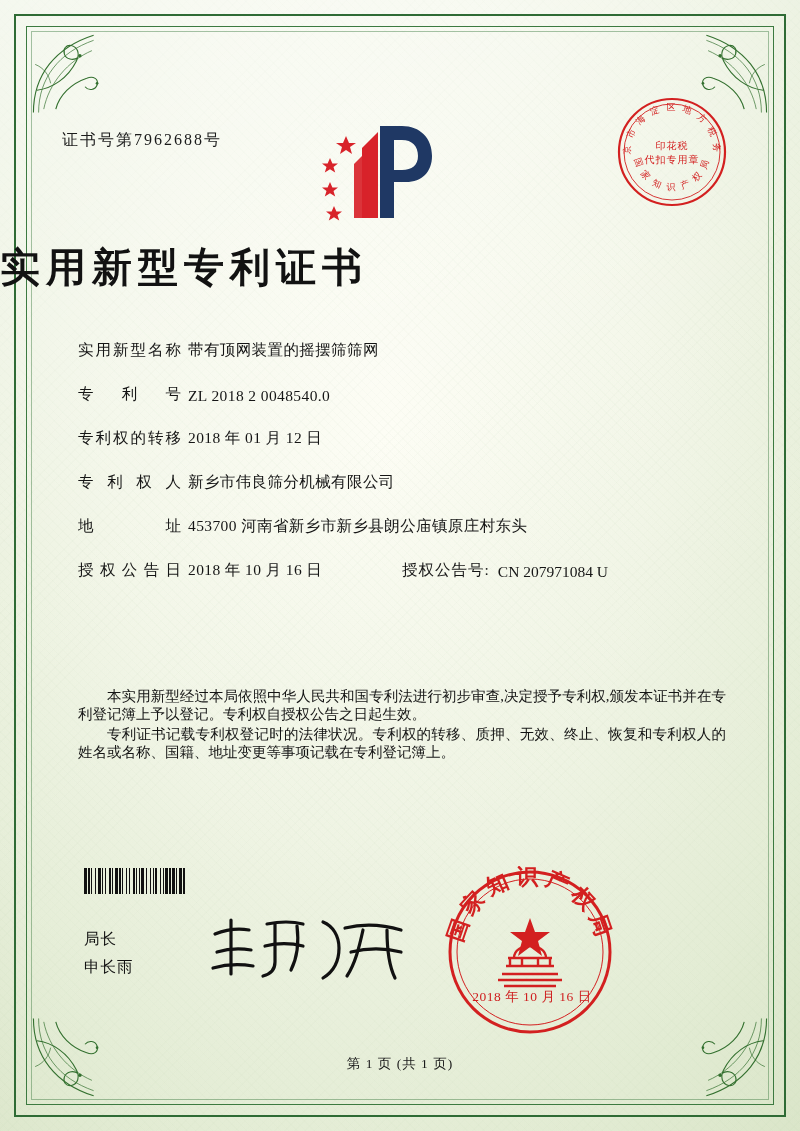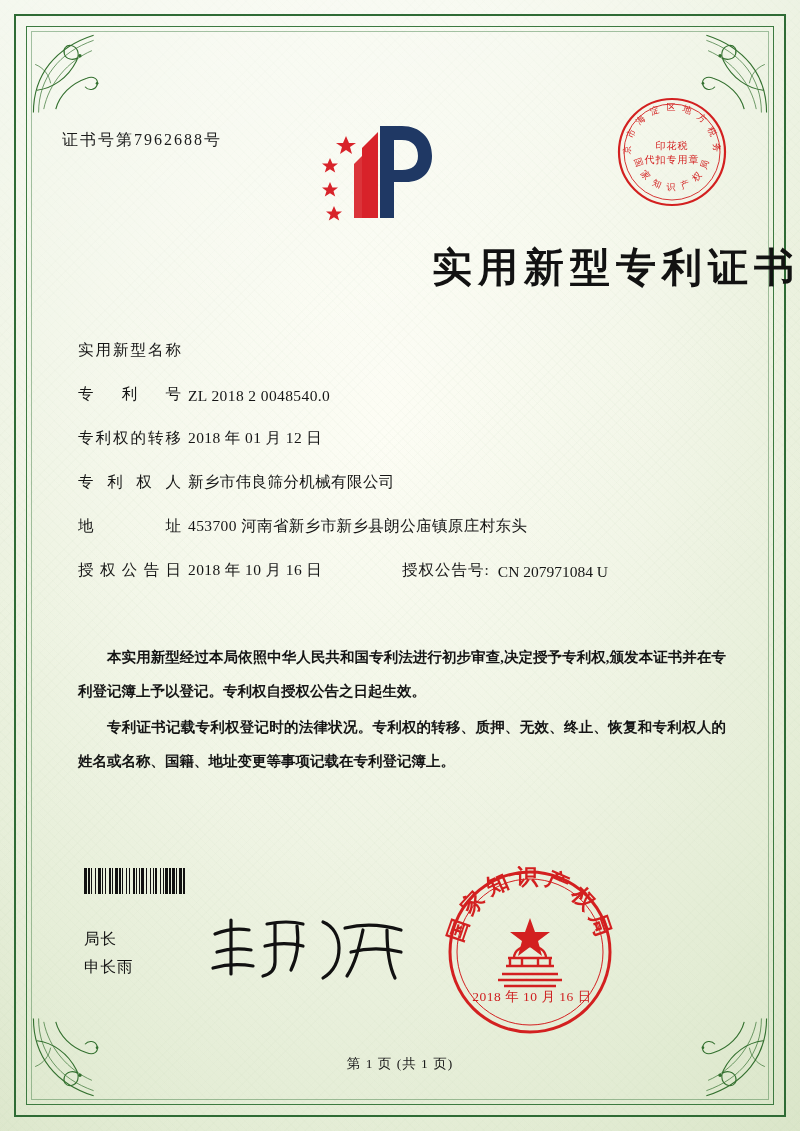--- a/index.html
+++ b/index.html
@@ -96,21 +96,21 @@
     right: 72px;
     top: 96px;
     width: 112px;
     height: 112px;
   }
 
   .main-title {
     position: absolute;
     left: 0; right: 0;
     top: 240px;
-    text-align: right;
+    text-align: left;
     font-size: 40px;
     font-weight: bold;
     letter-spacing: 6px;
     color: #121212;
     font-family: "Liberation Serif", "DejaVu Serif", serif;
   }
 
   .fields {
     position: absolute;
     left: 78px;
@@ -152,26 +152,25 @@
   }
   .field-row.dual .field-value2 {
     flex: 1 1 auto;
     padding-left: 8px;
   }
 
   .paragraphs {
     position: absolute;
     left: 78px;
     right: 74px;
-    top: 640px;
+    top: 687px;
     font-size: 14.5px;
-    line-height: 34px;
+    line-height: 18px;
     color: #141414;
     text-align: justify;
-    font-weight: bold;
   }
   .paragraphs p {
     margin: 0 0 2px 0;
     text-indent: 2em;
   }
 
   .barcode {
     position: absolute;
     left: 84px;
     top: 868px;
@@ -336,20 +335,21 @@
         <text x="56" y="53" font-size="10" fill="#d32020" text-anchor="middle" letter-spacing="1" font-family="Liberation Serif, serif">印花税</text>
         <text x="56" y="67" font-size="10" fill="#d32020" text-anchor="middle" letter-spacing="1" font-family="Liberation Serif, serif">代扣专用章</text>
       </svg>
     </div>
 
     <div class="main-title">实用新型专利证书</div>
 
     <div class="fields">
       <div class="field-row">
         <span class="field-label spread">实用新型名称</span>
+        <span class="field-value">带有顶网装置的摇摆筛筛网</span>
       </div>
       <div class="field-row">
         <span class="field-label spread">专利号</span>
         <span class="field-value">ZL 2018 2 0048540.0</span>
       </div>
       <div class="field-row">
         <span class="field-label spread">专利权的转移</span>
         <span class="field-value">2018 年 01 月 12 日</span>
       </div>
       <div class="field-row">

